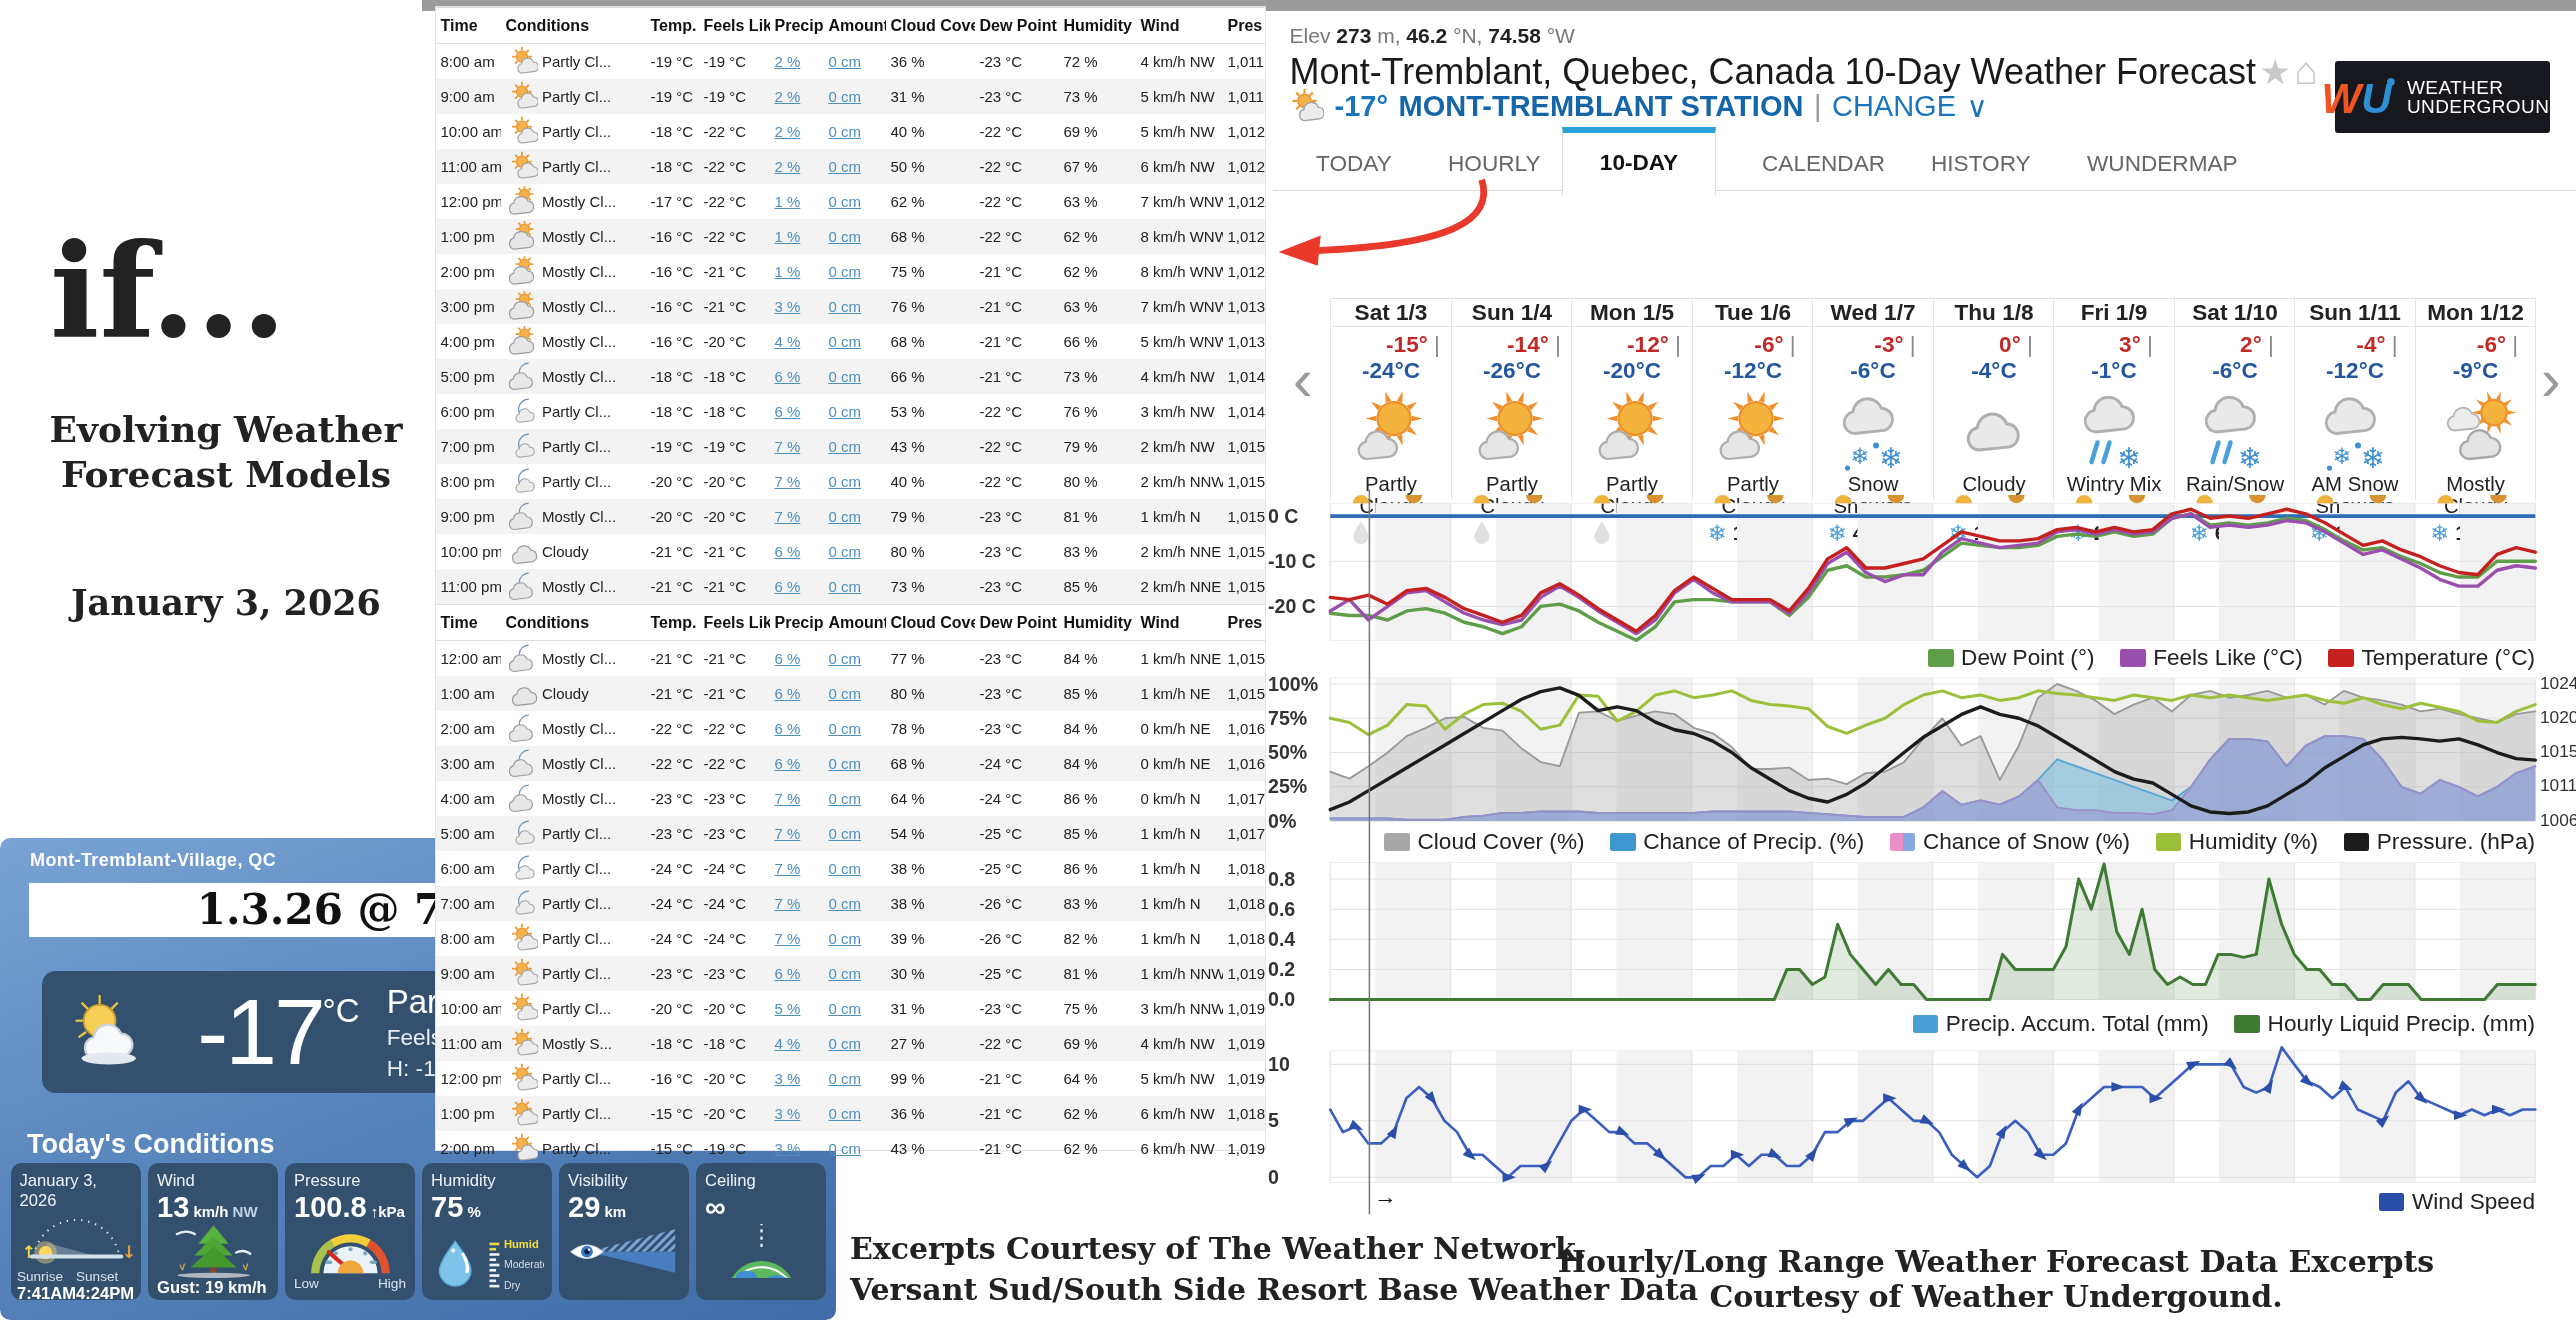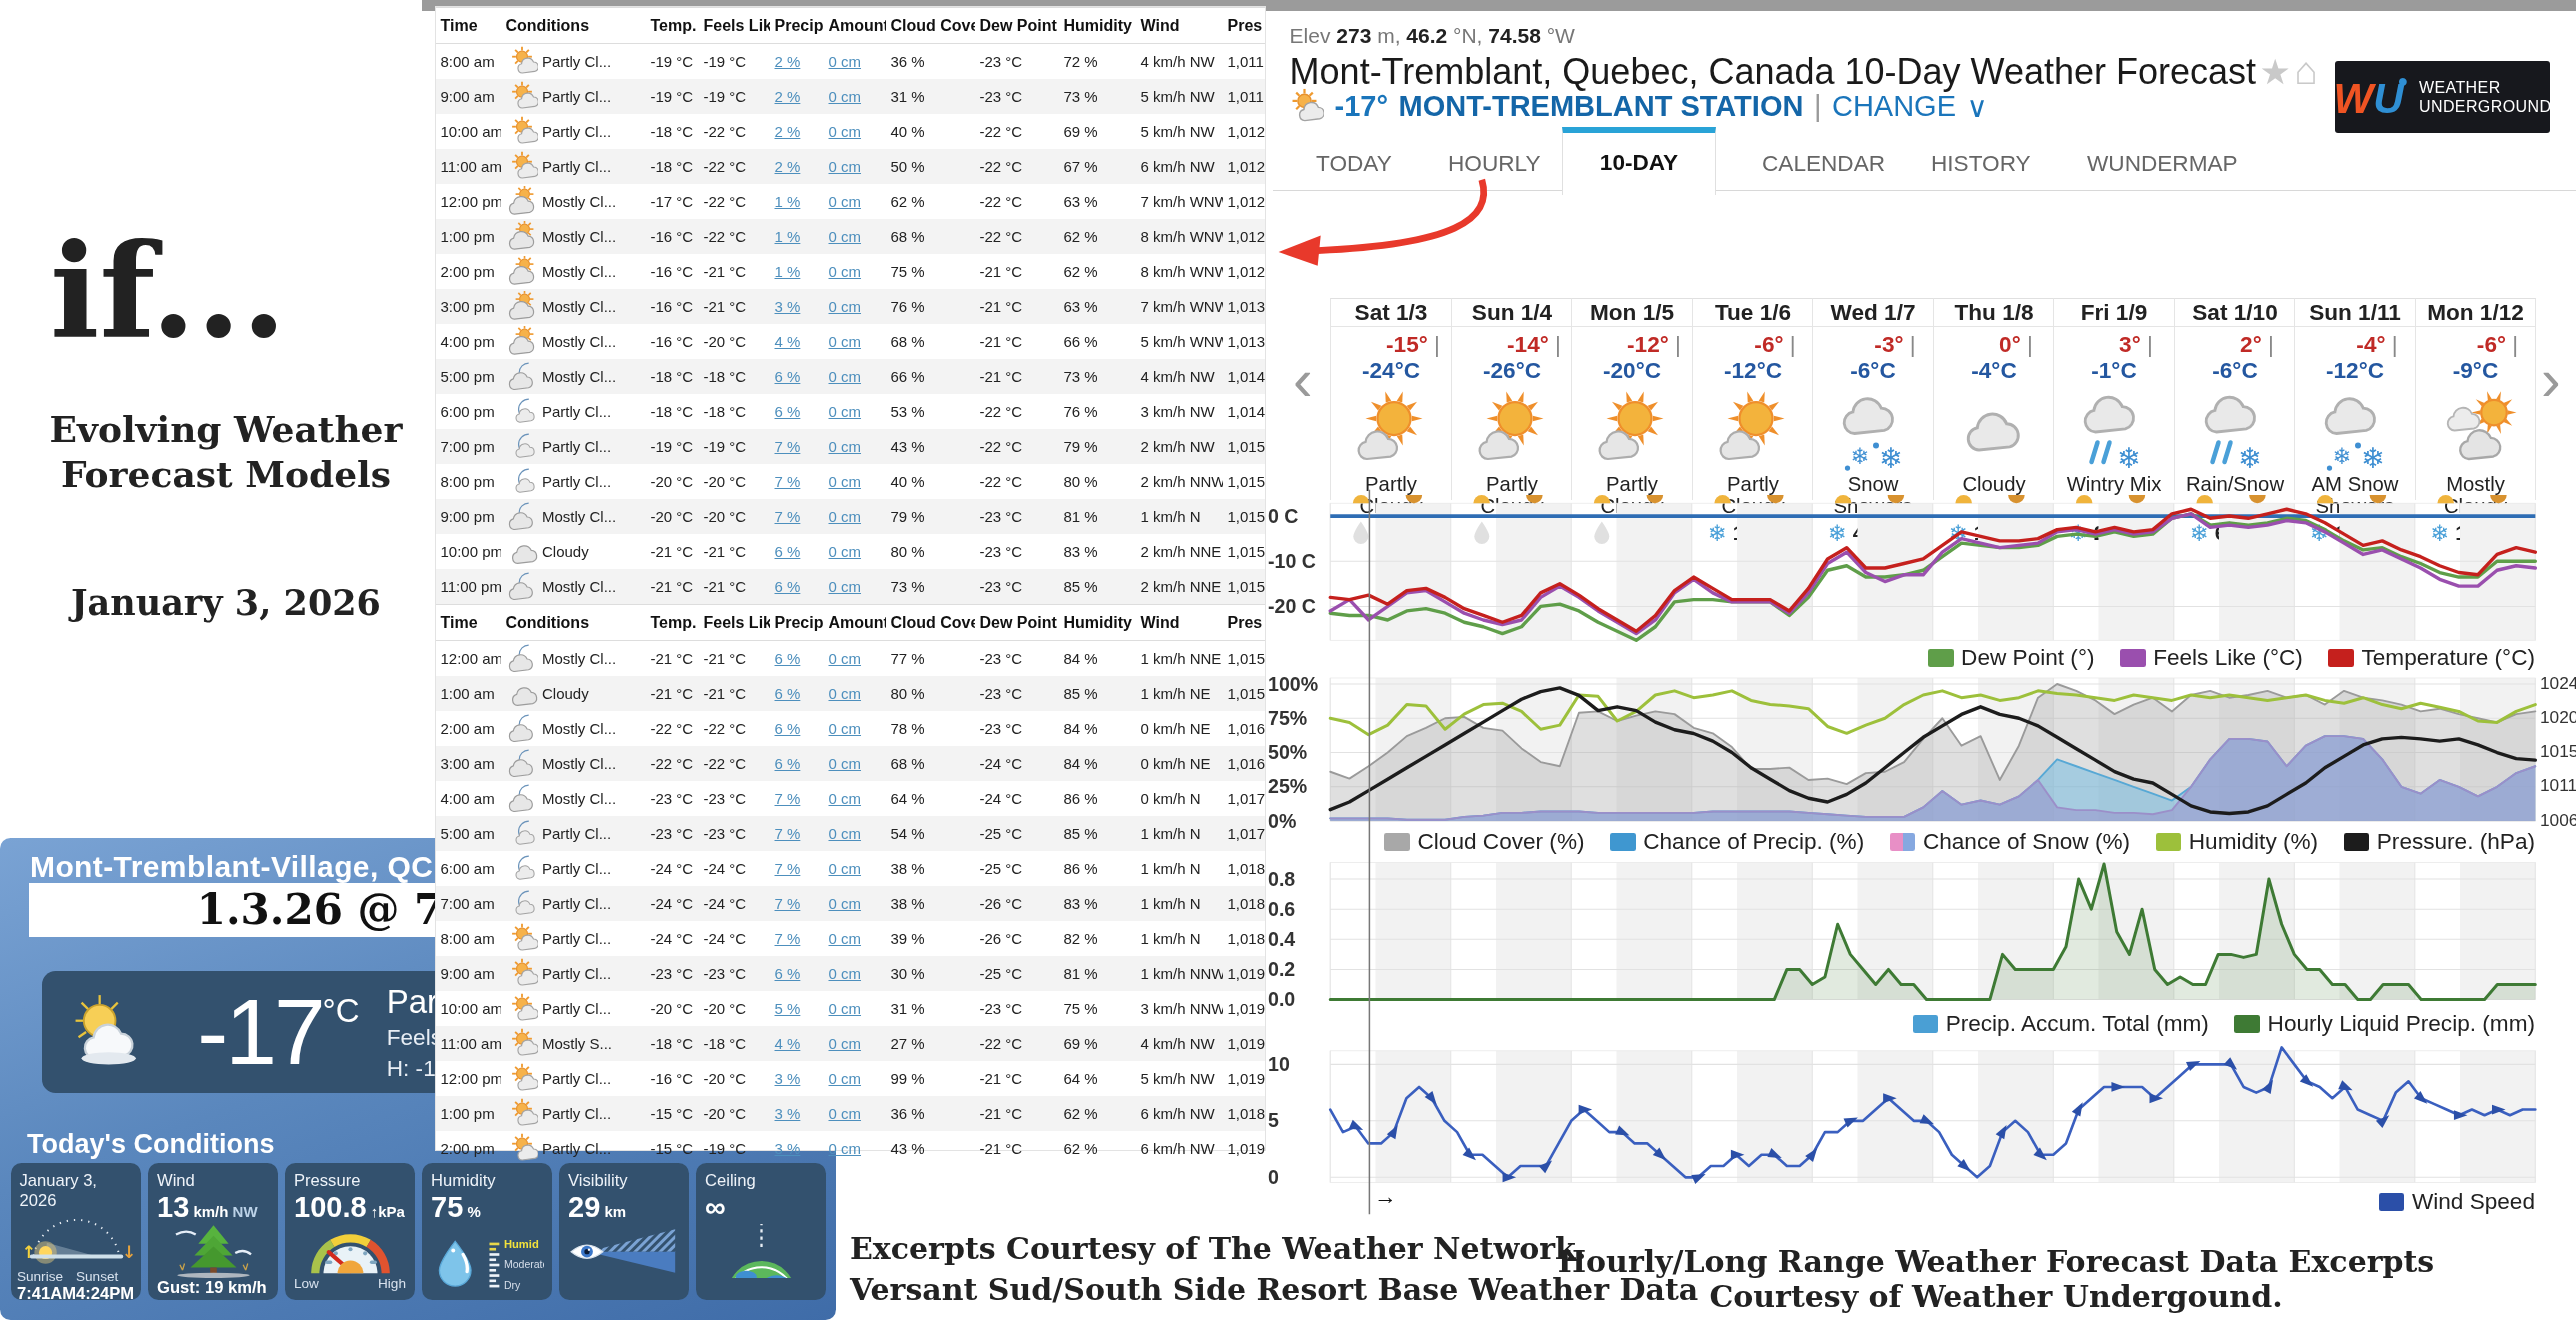--- a/index.html
+++ b/index.html
@@ -16,21 +16,21 @@
   .trow{display:grid;grid-template-columns:65px 145px 53px 71px 54px 62px 89px 84px 77px 87px 42px;
         height:35px;align-items:center;}
   .trow.head{font-weight:bold;color:#111;background:#fff;border-top:0.8px solid #ddd;border-bottom:0.8px solid #ddd;font-size:16px;}
   .trow.odd{background:#f3f3f3;}
   .tcell{padding-left:4.5px;white-space:nowrap;overflow:hidden;}
   .tcond{display:flex;align-items:center;gap:4.5px;}
   .tlink{color:#4d8fbd;text-decoration:underline;}
   
   #widget{left:0;top:838px;width:836px;height:482px;border-radius:10.5px;
           background:linear-gradient(160deg,#7aa3d4 0%,#5a87bd 45%,#3f6ca8 100%);z-index:1;color:#fff;}
-  .wloc{font-size:30px;font-weight:bold;letter-spacing:0.4px;}
+  .wloc{font-size:18px;font-weight:bold;letter-spacing:0.4px;}
   .wstrip{background:#fff;color:#111;text-align:center;font-size:42px;font-weight:bold;line-height:54px;}
   .wcard{background:#33516e;border-radius:13.6px;display:flex;align-items:center;padding:0 22.6px;gap:19.6px;}
   .wtemp{font-size:93px;font-weight:400;line-height:1;letter-spacing:-3px;}
   .wunit{font-size:33px;vertical-align:42px;font-weight:400;letter-spacing:0;}
   .wcond{font-size:33px;}
   .wsub{font-size:22.6px;color:#e8eef5;margin-top:4.5px;}
   .wsect{font-size:27px;font-weight:bold;}
   .tile{position:absolute;top:325px;height:137px;width:130px;background:#33516e;border-radius:10.5px;
         padding:7.5px 9px;box-sizing:border-box;}
   .ttitle{font-size:16.6px;color:#eef3f9;}
@@ -57,21 +57,21 @@
   .ccond{font-size:20.3px;color:#222;line-height:22.6px;height:47px;}
   .cprec{font-size:21px;color:#222;font-weight:bold;}
   .chev{font-size:59px;color:#9a9a9a;font-weight:400;}
   .axlab{font-size:19.6px;font-weight:bold;color:#333;text-align:left;width:53px;}
   .axlabr{font-size:17.3px;color:#333;text-align:left;width:68px;}
   .legend{display:flex;gap:25.6px;align-items:center;justify-content:flex-end;font-size:22.6px;color:#222;}
   .sw{width:25.6px;height:18px;border-radius:2.3px;display:inline-block;margin-right:7.5px;vertical-align:-2.3px;}
   .cap{font-size:30px;font-weight:bold;}
   .logo{background:#17181d;border-radius:3px;display:flex;align-items:center;justify-content:center;gap:10.5px;}
   .logomark{font-size:42px;font-weight:bold;font-style:italic;}
-  .logotxt{color:#fff;font-size:16px;line-height:19px;letter-spacing:0.4px;}
+  .logotxt{color:#fff;font-size:19px;line-height:19px;letter-spacing:0.4px;}
 </style>
 </head>
 <body>
 
 <div id="app">
 
   <div class="abs" style="left:422px;top:0;width:2154px;height:10.5px;background:#9b9b9b;"></div>
 
   <div class="abs serif" style="left:50px;top:226px;"><span class="if">if...</span></div>
   <div class="abs serif subwrap" style="left:45px;top:407px;width:362px;font-size:36px;line-height:45px;">

